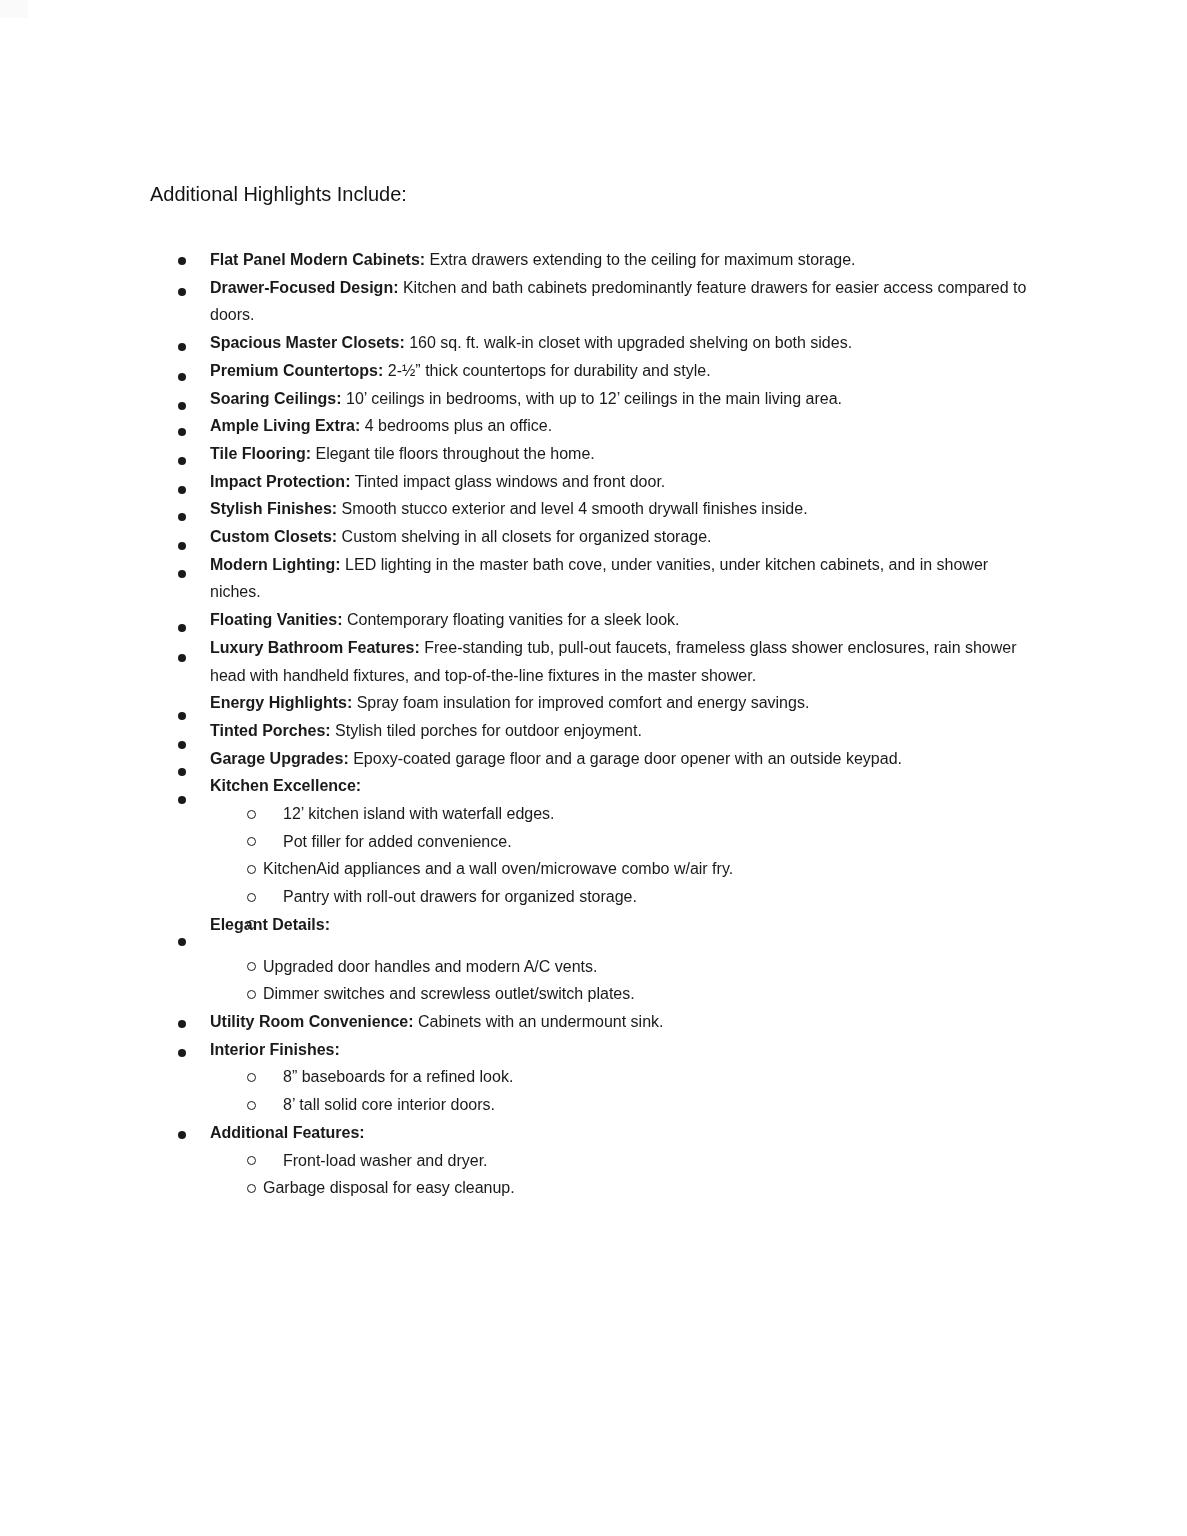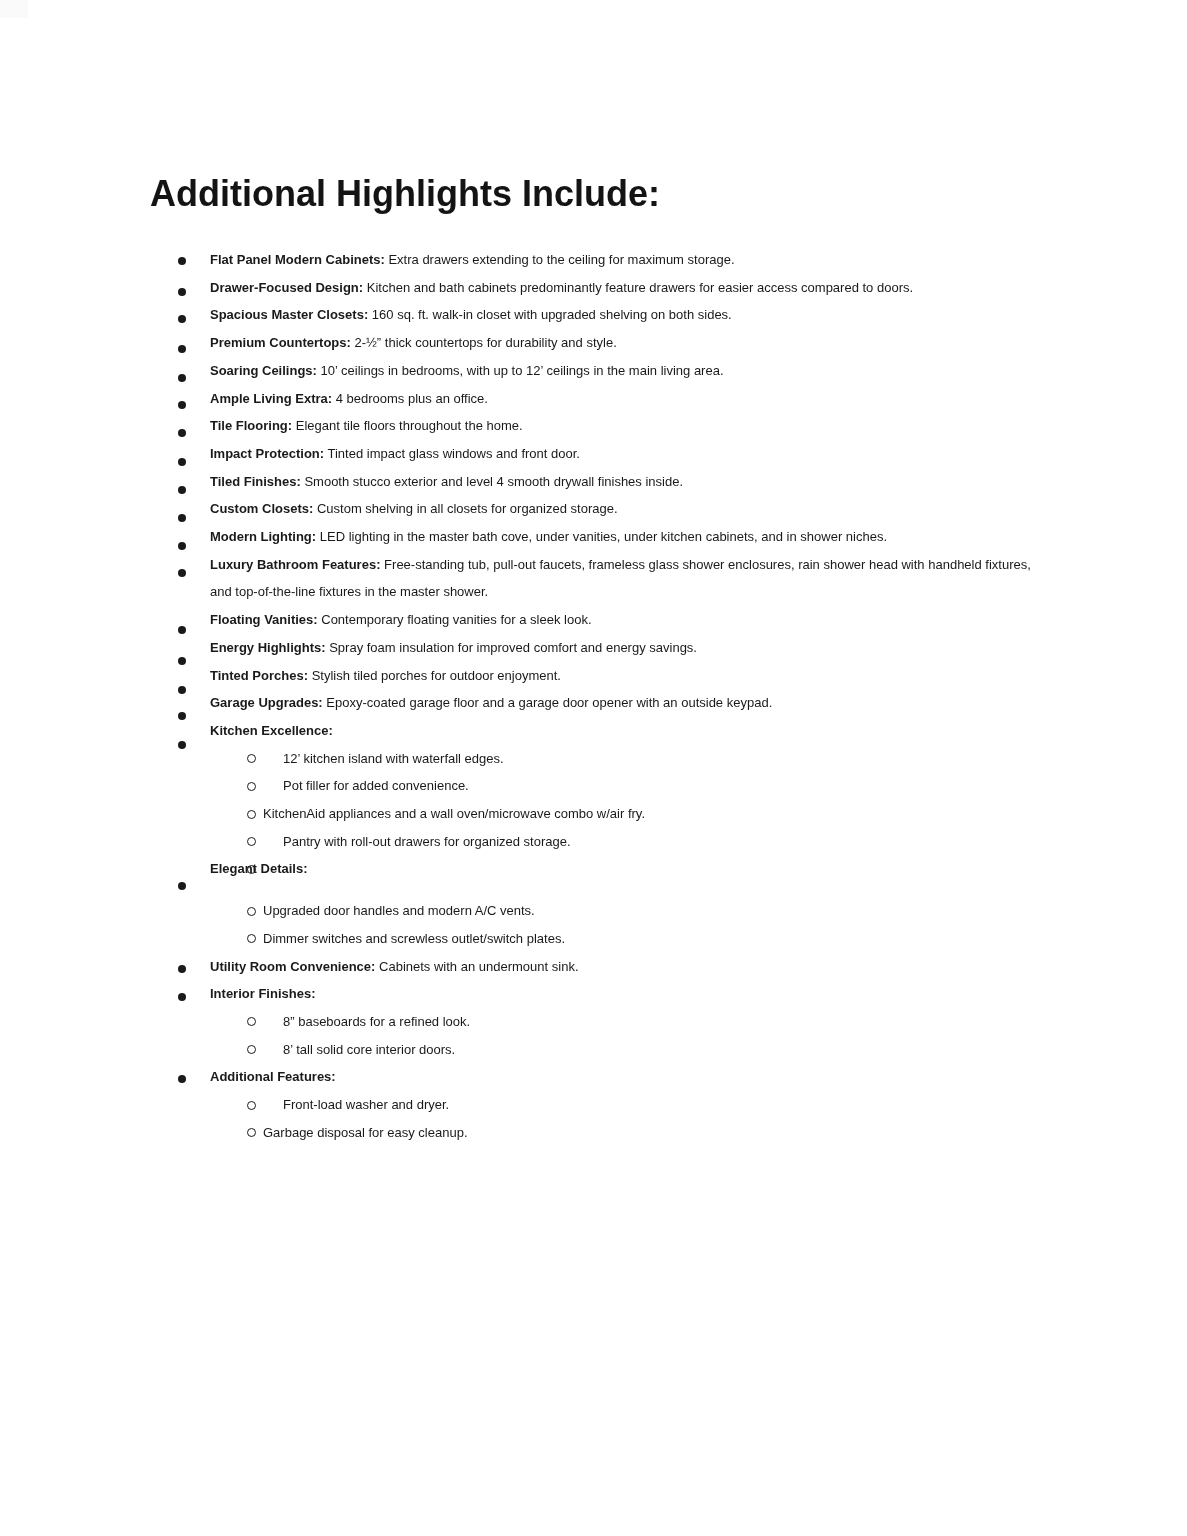--- a/index.html
+++ b/index.html
@@ -16,36 +16,36 @@
     padding-top: 176px;
     box-sizing: border-box;
   }
   .scan-artifact {
     position: absolute; top: 0; left: 0;
     width: 28px; height: 18px;
     background: #fafafa;
   }
   h1.doc-title {
     margin: 0 0 0 150px;
-    font-size: 36px;
+    font-size: 20px;
     line-height: 36px;
-    font-weight: 700;
+    font-weight: 400;
     letter-spacing: 0;
     color: #141414;
   }
   ul.hl {
     list-style: none;
     margin: 34px 0 0 150px;
     padding: 0;
     width: 890px;
   }
   ul.hl > li {
     position: relative;
     padding-left: 60px;
-    font-size: 13px;
+    font-size: 16px;
     line-height: 27.7px;
     width: 830px;
     box-sizing: content-box;
   }
   ul.hl > li > b { font-weight: 700; }
   .dot {
     position: absolute;
     left: 28px; top: 10px;
     width: 8px; height: 8px;
     border-radius: 50%;
@@ -96,25 +96,25 @@
   <h1 class="doc-title">Additional Highlights Include:</h1>
   <ul class="hl">
       <li><span class="dot"></span><b>Flat Panel Modern Cabinets:</b> <span>Extra drawers extending to the ceiling for maximum storage.</span></li>
       <li><span class="dot"></span><b>Drawer-Focused Design:</b> <span>Kitchen and bath cabinets predominantly feature drawers for easier access compared to doors.</span></li>
       <li><span class="dot"></span><b>Spacious Master Closets:</b> <span>160 sq. ft. walk-in closet with upgraded shelving on both sides.</span></li>
       <li><span class="dot"></span><b>Premium Countertops:</b> <span>2-½” thick countertops for durability and style.</span></li>
       <li><span class="dot"></span><b>Soaring Ceilings:</b> <span>10’ ceilings in bedrooms, with up to 12’ ceilings in the main living area.</span></li>
       <li><span class="dot"></span><b>Ample Living Extra:</b> <span>4 bedrooms plus an office.</span></li>
       <li><span class="dot"></span><b>Tile Flooring:</b> <span>Elegant tile floors throughout the home.</span></li>
       <li><span class="dot"></span><b>Impact Protection:</b> <span>Tinted impact glass windows and front door.</span></li>
-      <li><span class="dot"></span><b>Tiled Finishes:</b> <span>Smooth stucco exterior and level 4 smooth drywall finishes inside.</span></li>
+      <li><span class="dot"></span><b>Stylish Finishes:</b> <span>Smooth stucco exterior and level 4 smooth drywall finishes inside.</span></li>
       <li><span class="dot"></span><b>Custom Closets:</b> <span>Custom shelving in all closets for organized storage.</span></li>
       <li><span class="dot"></span><b>Modern Lighting:</b> <span>LED lighting in the master bath cove, under vanities, under kitchen cabinets, and in shower niches.</span></li>
+      <li><span class="dot"></span><b>Floating Vanities:</b> <span>Contemporary floating vanities for a sleek look.</span></li>
       <li><span class="dot"></span><b>Luxury Bathroom Features:</b> <span>Free-standing tub, pull-out faucets, frameless glass shower enclosures, rain shower head with handheld fixtures, and top-of-the-line fixtures in the master shower.</span></li>
-      <li><span class="dot"></span><b>Floating Vanities:</b> <span>Contemporary floating vanities for a sleek look.</span></li>
       <li><span class="dot"></span><b>Energy Highlights:</b> <span>Spray foam insulation for improved comfort and energy savings.</span></li>
       <li><span class="dot"></span><b>Tinted Porches:</b> <span>Stylish tiled porches for outdoor enjoyment.</span></li>
       <li><span class="dot"></span><b>Garage Upgrades:</b> <span>Epoxy-coated garage floor and a garage door opener with an outside keypad.</span></li>
       <li><span class="dot"></span><b>Kitchen Excellence:</b><ul class="sub">
           <li><span class="circle"></span><span>12’ kitchen island with waterfall edges.</span></li>
           <li><span class="circle"></span><span>Pot filler for added convenience.</span></li>
           <li class="tight"><span class="circle"></span><span>KitchenAid appliances and a wall oven/microwave combo w/air fry.</span></li>
           <li><span class="circle"></span><span>Pantry with roll-out drawers for organized storage.</span></li>
           <li><span class="circle"></span></li>
         </ul></li>

